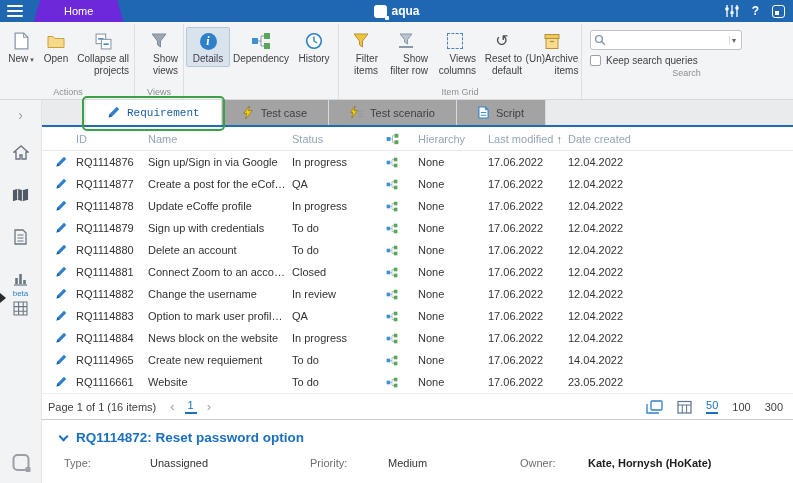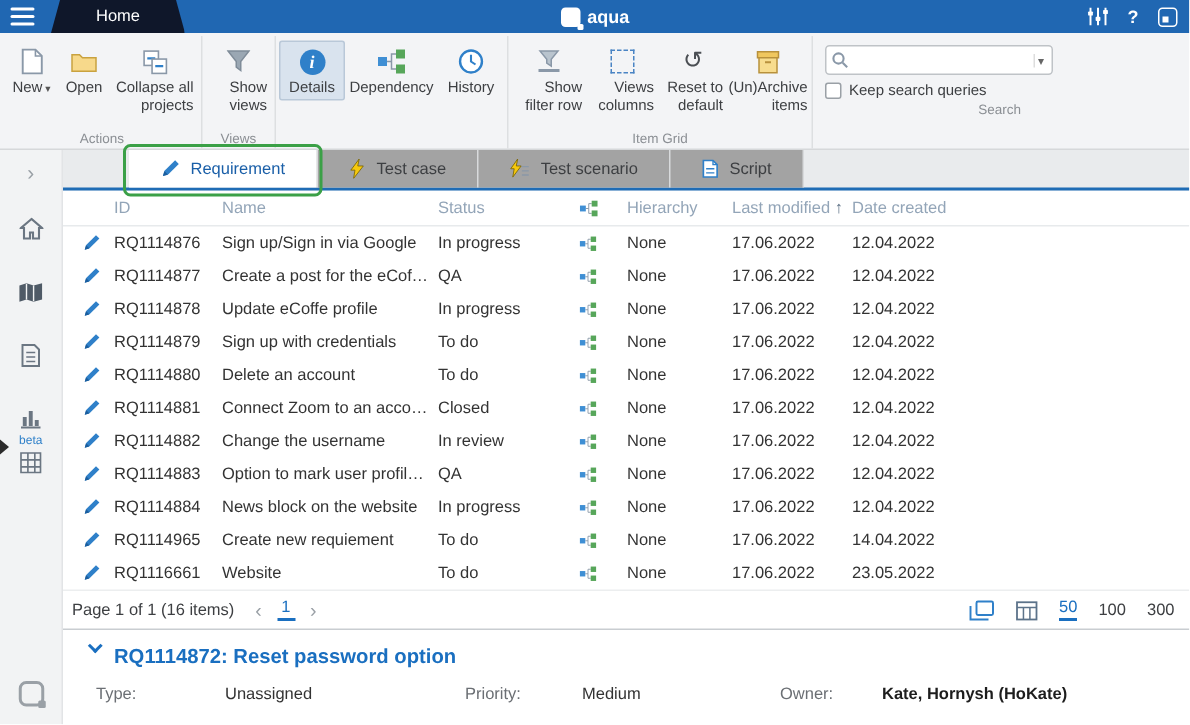--- a/index.html
+++ b/index.html
@@ -4,21 +4,21 @@
 <style>
   * { margin:0; padding:0; box-sizing:border-box; }
   html,body { background:#fff; }
   body { font-family:"Liberation Sans", sans-serif; }
   .app { position:relative; width:793px; height:483px; background:#fff; overflow:hidden; font-size:11px; color:#333; }
 
   
   .titlebar { position:absolute; top:0; left:0; right:0; height:22px; background:#2067b2; display:flex; align-items:center; }
   .hamb { width:30px; height:22px; display:flex; flex-direction:column; justify-content:center; gap:3px; padding:0 7px; cursor:pointer; }
   .hamb i { display:block; height:2px; background:#fff; border-radius:1px; }
-  .home-tab { height:22px; margin-left:4px; padding:0 30px; display:flex; align-items:center; background:#0f172a; color:#fff; font-size:11px; clip-path:polygon(6px 0, calc(100% - 6px) 0, 100% 100%, 0 100%); cursor:pointer; }
+  .home-tab { height:22px; margin-left:4px; padding:0 30px; display:flex; align-items:center; background:#6d28d9; color:#fff; font-size:11px; clip-path:polygon(6px 0, calc(100% - 6px) 0, 100% 100%, 0 100%); cursor:pointer; }
   .brand { position:absolute; left:50%; transform:translateX(-50%); display:flex; align-items:center; gap:5px; color:#fff; font-size:12px; font-weight:bold; }
   .brand-badge { width:13px; height:13px; background:#fff; border-radius:3px; position:relative; }
   .brand-badge::after { content:""; position:absolute; right:-2px; bottom:-2px; width:4px; height:4px; background:#fff; border-radius:1px; }
   .tb-right { position:absolute; right:8px; top:0; height:22px; display:flex; align-items:center; gap:13px; }
   .help { color:#fff; font-weight:bold; font-size:12px; cursor:pointer; }
   .appwin { width:13px; height:13px; border:1.5px solid #fff; border-radius:3px; position:relative; cursor:pointer; }
   .appwin::after { content:""; position:absolute; left:2px; bottom:2px; width:4px; height:4px; background:#fff; }
 
   
   .ribbon { position:absolute; top:22px; left:0; right:0; height:78px; background:#f3f4f6; border-bottom:1px solid #d6d8da; display:flex; padding:2px 2px 0 2px; }
@@ -56,21 +56,21 @@
   .sb-flyout { position:absolute; left:0; top:193px; width:0; height:0; border-top:5px solid transparent; border-bottom:5px solid transparent; border-left:6px solid #2b2b2b; cursor:pointer; }
   .sb-logo { position:absolute; bottom:12px; left:50%; transform:translateX(-50%); width:17px; height:17px; border:2.5px solid #9aa0a6; border-radius:5px; }
   .sb-logo::after { content:""; position:absolute; right:-3px; bottom:-3px; width:5px; height:5px; background:#9aa0a6; border-radius:1px; }
 
   
   .main { position:absolute; left:42px; top:100px; right:0; bottom:0; display:flex; flex-direction:column; }
 
   .item-tabs { height:27px; background:#e9ebed; border-bottom:2px solid #1f6cb5; display:flex; align-items:flex-end; padding-left:44px; }
   .itab { height:25px; display:flex; align-items:center; gap:7px; padding:0 21px; font-size:11px; color:#3d3f42; background:#a3a3a3; border-left:1px solid #d8dadc; cursor:pointer; white-space:nowrap; }
   .itab:last-of-type { border-right:1px solid #d8dadc; }
-  .itab.active { background:#fff; color:#1a5fa8; position:relative; border-left:none; }
+  .itab.active { background:#fff; color:#1a5fa8; position:relative; border-left:none;font-family:Liberation Mono, monospace; }
   .anno { position:absolute; left:-4px; right:-4px; top:-4px; bottom:-6px; border:2px solid #3ba047; border-radius:5px; pointer-events:none; z-index:5; }
 
   .thead, .trow { display:grid; grid-template-columns:30px 72px 144px 74px 52px 70px 80px 90px 1fr; align-items:center; padding-left:4px; }
   .thead { height:24px; color:#93a5b8; border-bottom:1px solid #e7eaec; }
   .thead .cell { cursor:pointer; }
   .trow { height:22px; cursor:pointer; }
   .cell { overflow:hidden; white-space:nowrap; text-overflow:ellipsis; padding-right:6px; }
   .icon-cell { display:flex; justify-content:center; padding-right:0; }
   .dep-cell { display:flex; justify-content:center; padding-right:0; }
   .sortarrow { color:#5f7287; }
@@ -78,21 +78,21 @@
   .pagebar { height:26px; display:flex; align-items:center; padding:0 10px 0 6px; color:#3d3f42; border-top:1px solid #eceeef; }
   .pager { display:flex; align-items:center; gap:10px; margin-left:14px; }
   .pg-arrow { color:#9aa0a6; font-size:13px; cursor:pointer; }
   .pg-num { color:#1a6fc0; border-bottom:2px solid #1a6fc0; padding:0 3px 1px 3px; cursor:pointer; }
   .pb-right { margin-left:auto; display:flex; align-items:center; gap:14px; }
   .pb-ic { display:flex; align-items:center; cursor:pointer; }
   .psize { color:#3d3f42; cursor:pointer; }
   .psize.sel { color:#1a6fc0; border-bottom:2px solid #1a6fc0; padding-bottom:1px; }
 
   .detail { flex:1; border-top:1px solid #c9cdd1; }
-  .d-head { display:flex; align-items:flex-start; padding:10px 0 0 18px; color:#1a6fc0; font-size:13.5px; font-weight:bold; cursor:pointer; }
+  .d-head { display:flex; align-items:center; padding:10px 0 0 18px; color:#1a6fc0; font-size:13.5px; font-weight:bold; cursor:pointer; }
   .chev-down { width:7px; height:7px; border-right:2px solid #1a6fc0; border-bottom:2px solid #1a6fc0; transform:rotate(45deg); display:inline-block; margin:-3px 9px 0 0; }
   .fields { display:flex; padding:12px 0 0 22px; }
   .field { display:flex; }
   .field:nth-child(1) { width:246px; }
   .field:nth-child(2) { width:210px; }
   .flabel { color:#6b6f74; }
   .field:nth-child(1) .flabel { width:86px; }
   .field:nth-child(2) .flabel { width:78px; }
   .field:nth-child(3) .flabel { width:68px; }
   .fvalue { color:#333; }
@@ -207,20 +207,28 @@
                 <path d="M9 4.5V9l3 2" stroke="#2f80c9" stroke-width="1.4" fill="none"></path>
               </svg>
             </span>
           <span class="rlbl">History</span>
         </div>
       </div>
     </div>
 
     <div class="rgroup">
       <div class="rbtns">
+        <div class="rbtn w40">
+          <span class="ric">
+              <svg width="16" height="16" viewBox="0 0 16 16">
+                <path d="M1 1h14l-5.5 7v6l-3-2.2V8z" fill="#f0c33c" stroke="#b8913c"></path>
+              </svg>
+            </span>
+          <span class="rlbl">Filter items</span>
+        </div>
         <div class="rbtn w50">
           <span class="ric">
               <svg width="16" height="16" viewBox="0 0 16 16">
                 <path d="M1 14h14" stroke="#8a98a8" stroke-width="2"></path>
                 <path d="M2 1h12l-4.5 5.5v4.5l-3-2V6.5z" fill="#b9c4ce" stroke="#8a98a8"></path>
               </svg>
             </span>
           <span class="rlbl">Show filter row</span>
         </div>
         <div class="rbtn w48">

